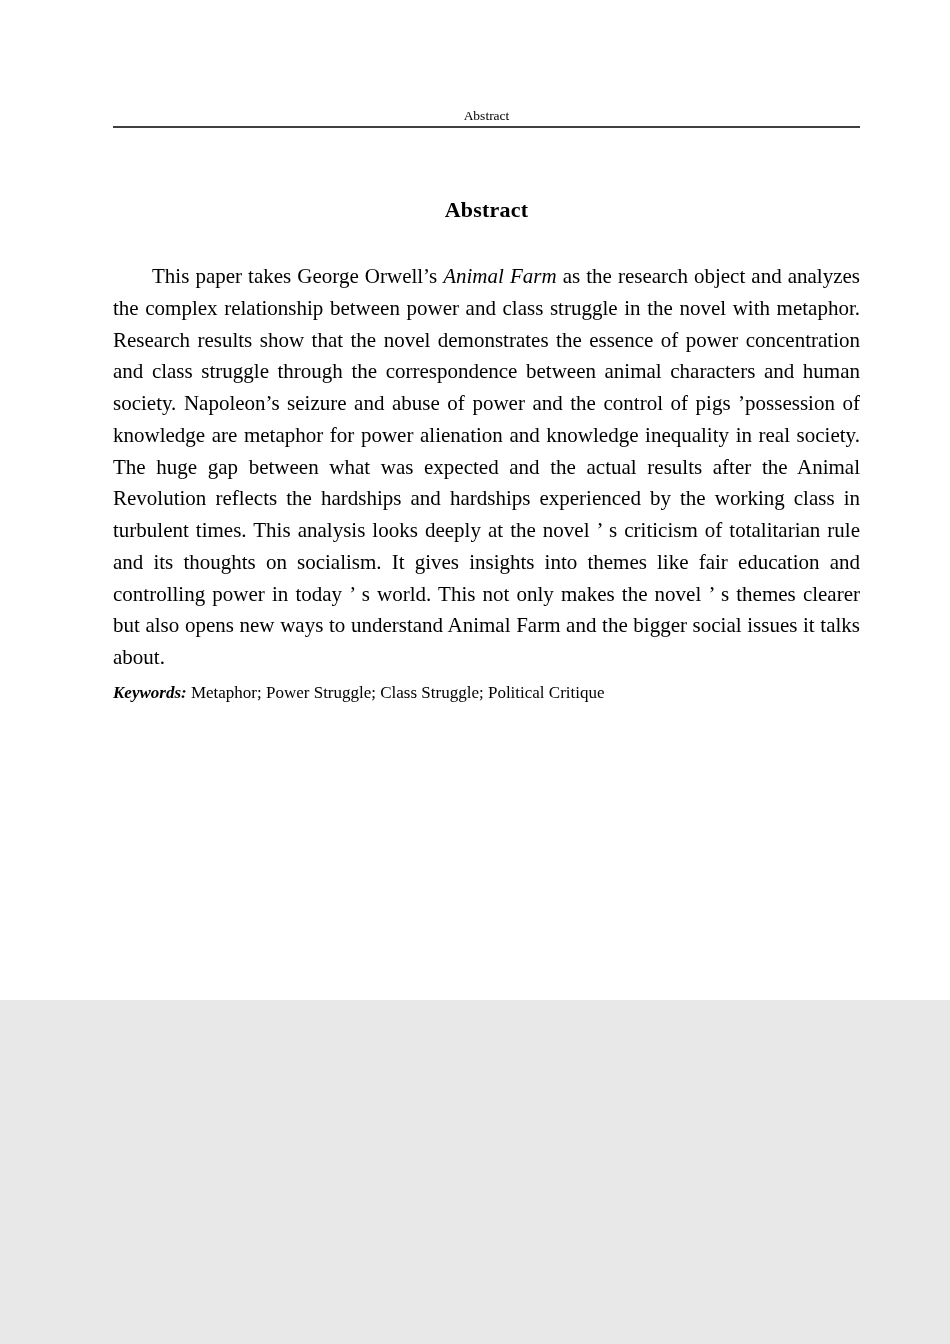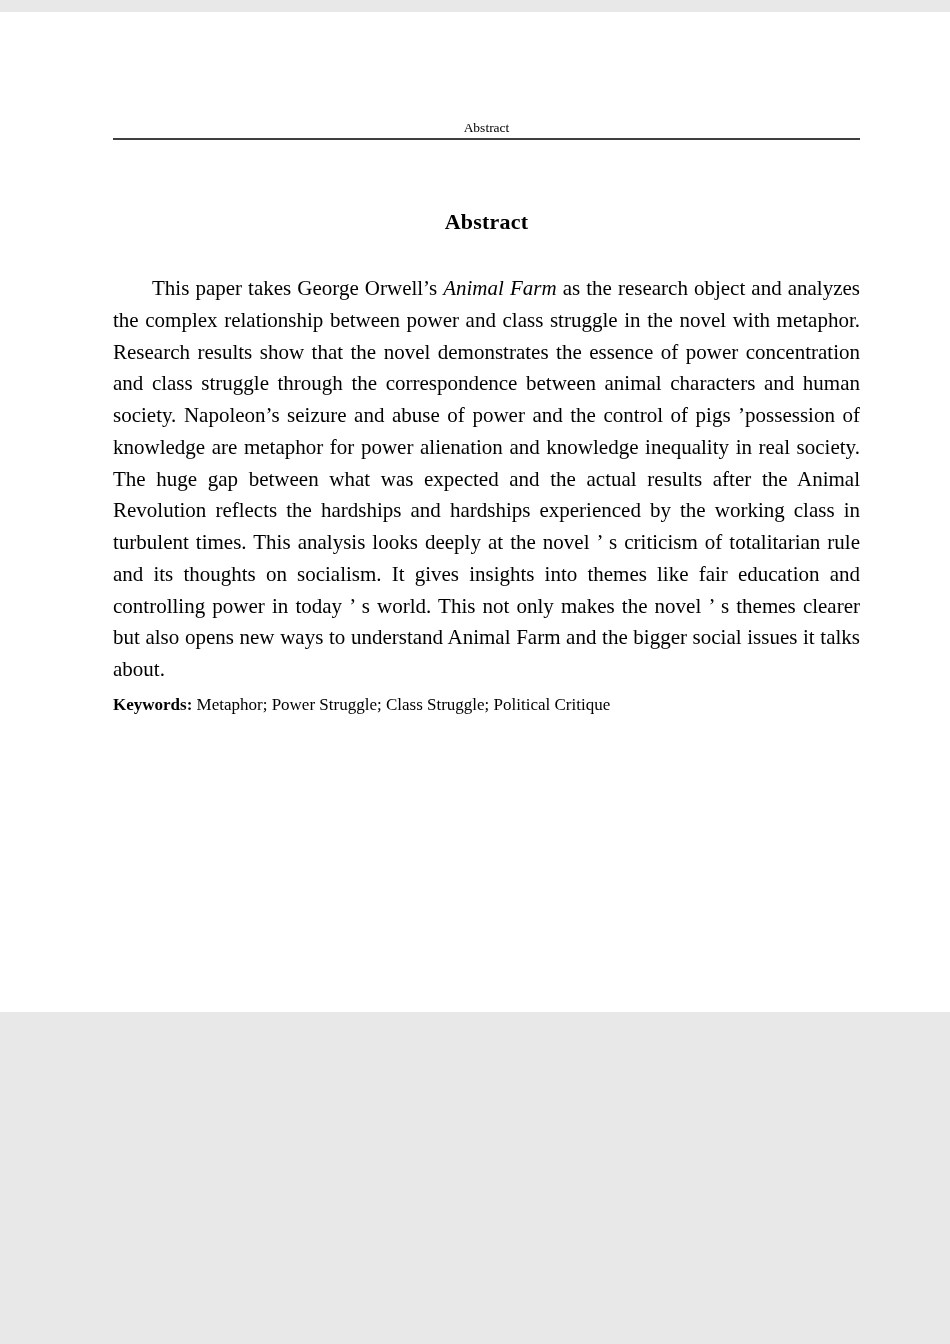--- a/index.html
+++ b/index.html
@@ -4,21 +4,21 @@
 <style>
   * { margin: 0; padding: 0; box-sizing: border-box; }
   html, body { background: #e8e8e8; }
   body { font-family: "Liberation Serif", "DejaVu Serif", serif; }
   .page {
     position: relative;
     width: 950px;
     height: 1000px;
     background: #ffffff;
     color: #000000;
-    margin: 12px auto;
+    margin: 0 auto;
     overflow: hidden;
   }
   .running-head {
     position: absolute;
     top: 107px;
     left: 113px;
     width: 747px;
     text-align: center;
     font-size: 13.5px;
     line-height: 18px;
@@ -54,21 +54,21 @@
     text-indent: 39px;
   }
   .keywords {
     position: absolute;
     top: 679px;
     left: 113px;
     width: 747px;
     font-size: 17px;
     line-height: 28px;
   }
-  .keywords b { font-weight: bold; }
+  .keywords b { font-weight: bold; font-style: italic; }
   .page-number {
     position: absolute;
     top: 1226px;
     left: 113px;
     width: 747px;
     text-align: left;
     font-size: 17px;
     line-height: 18px;
   }
 </style>

